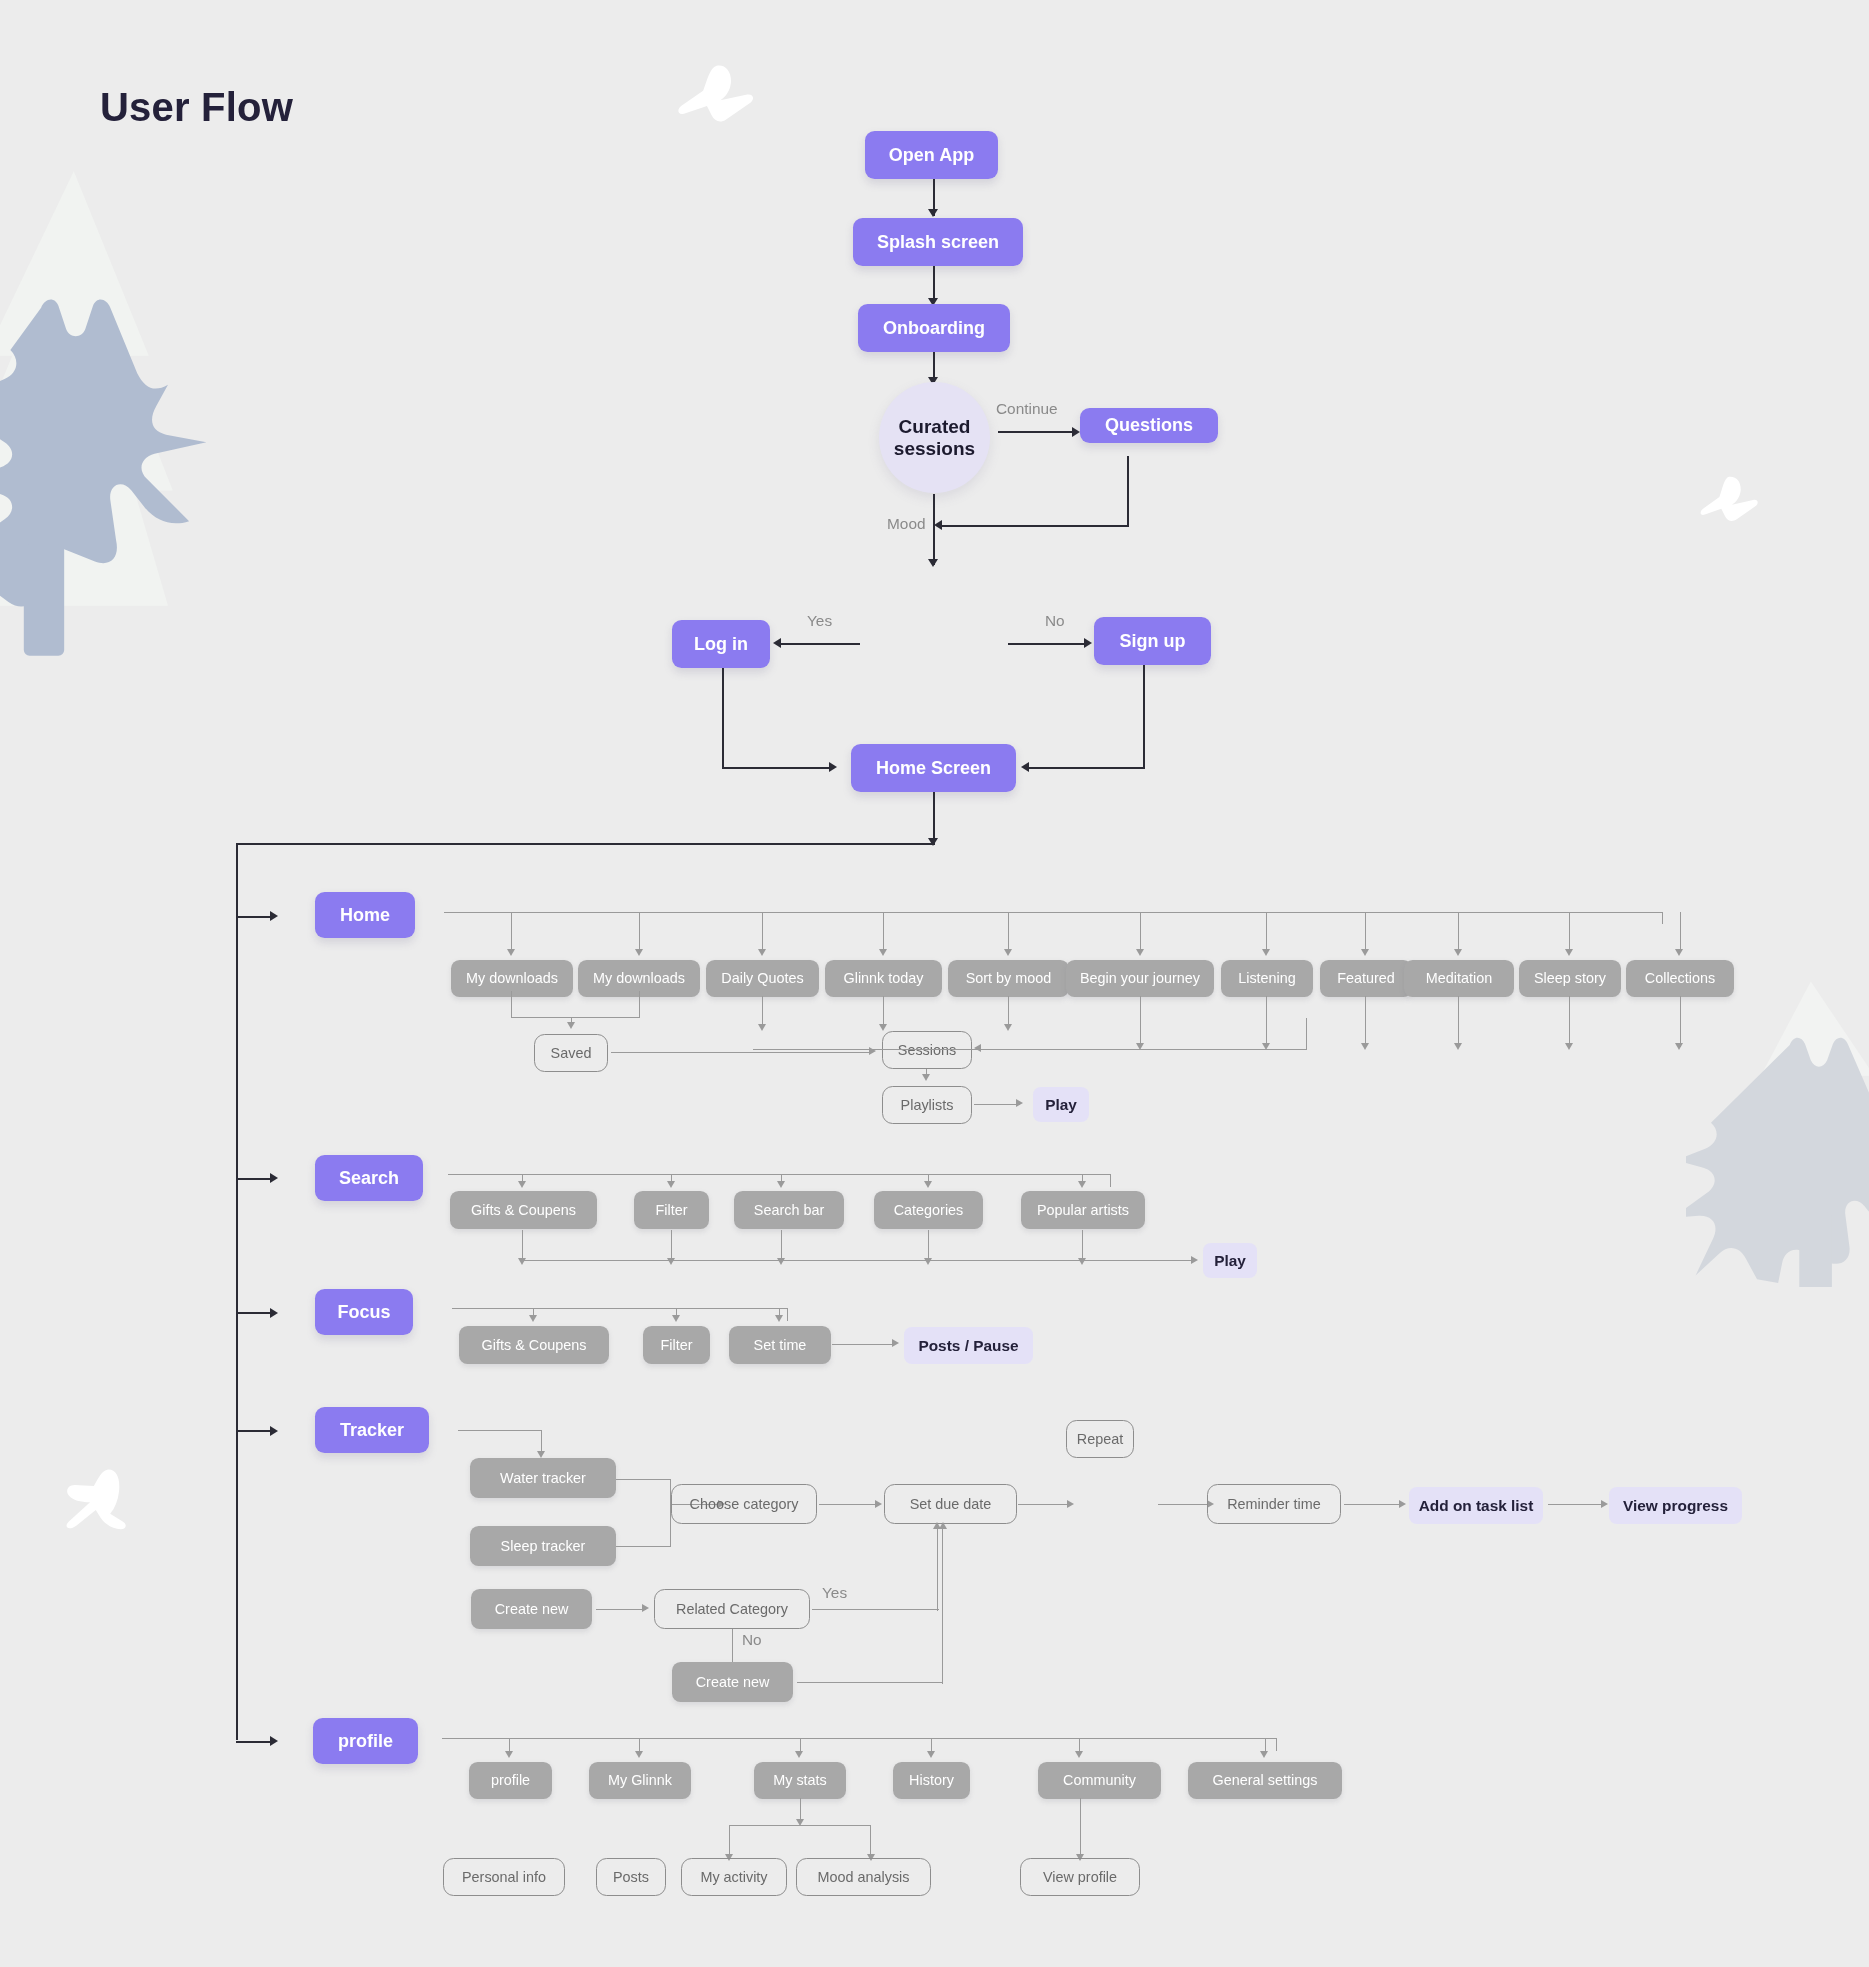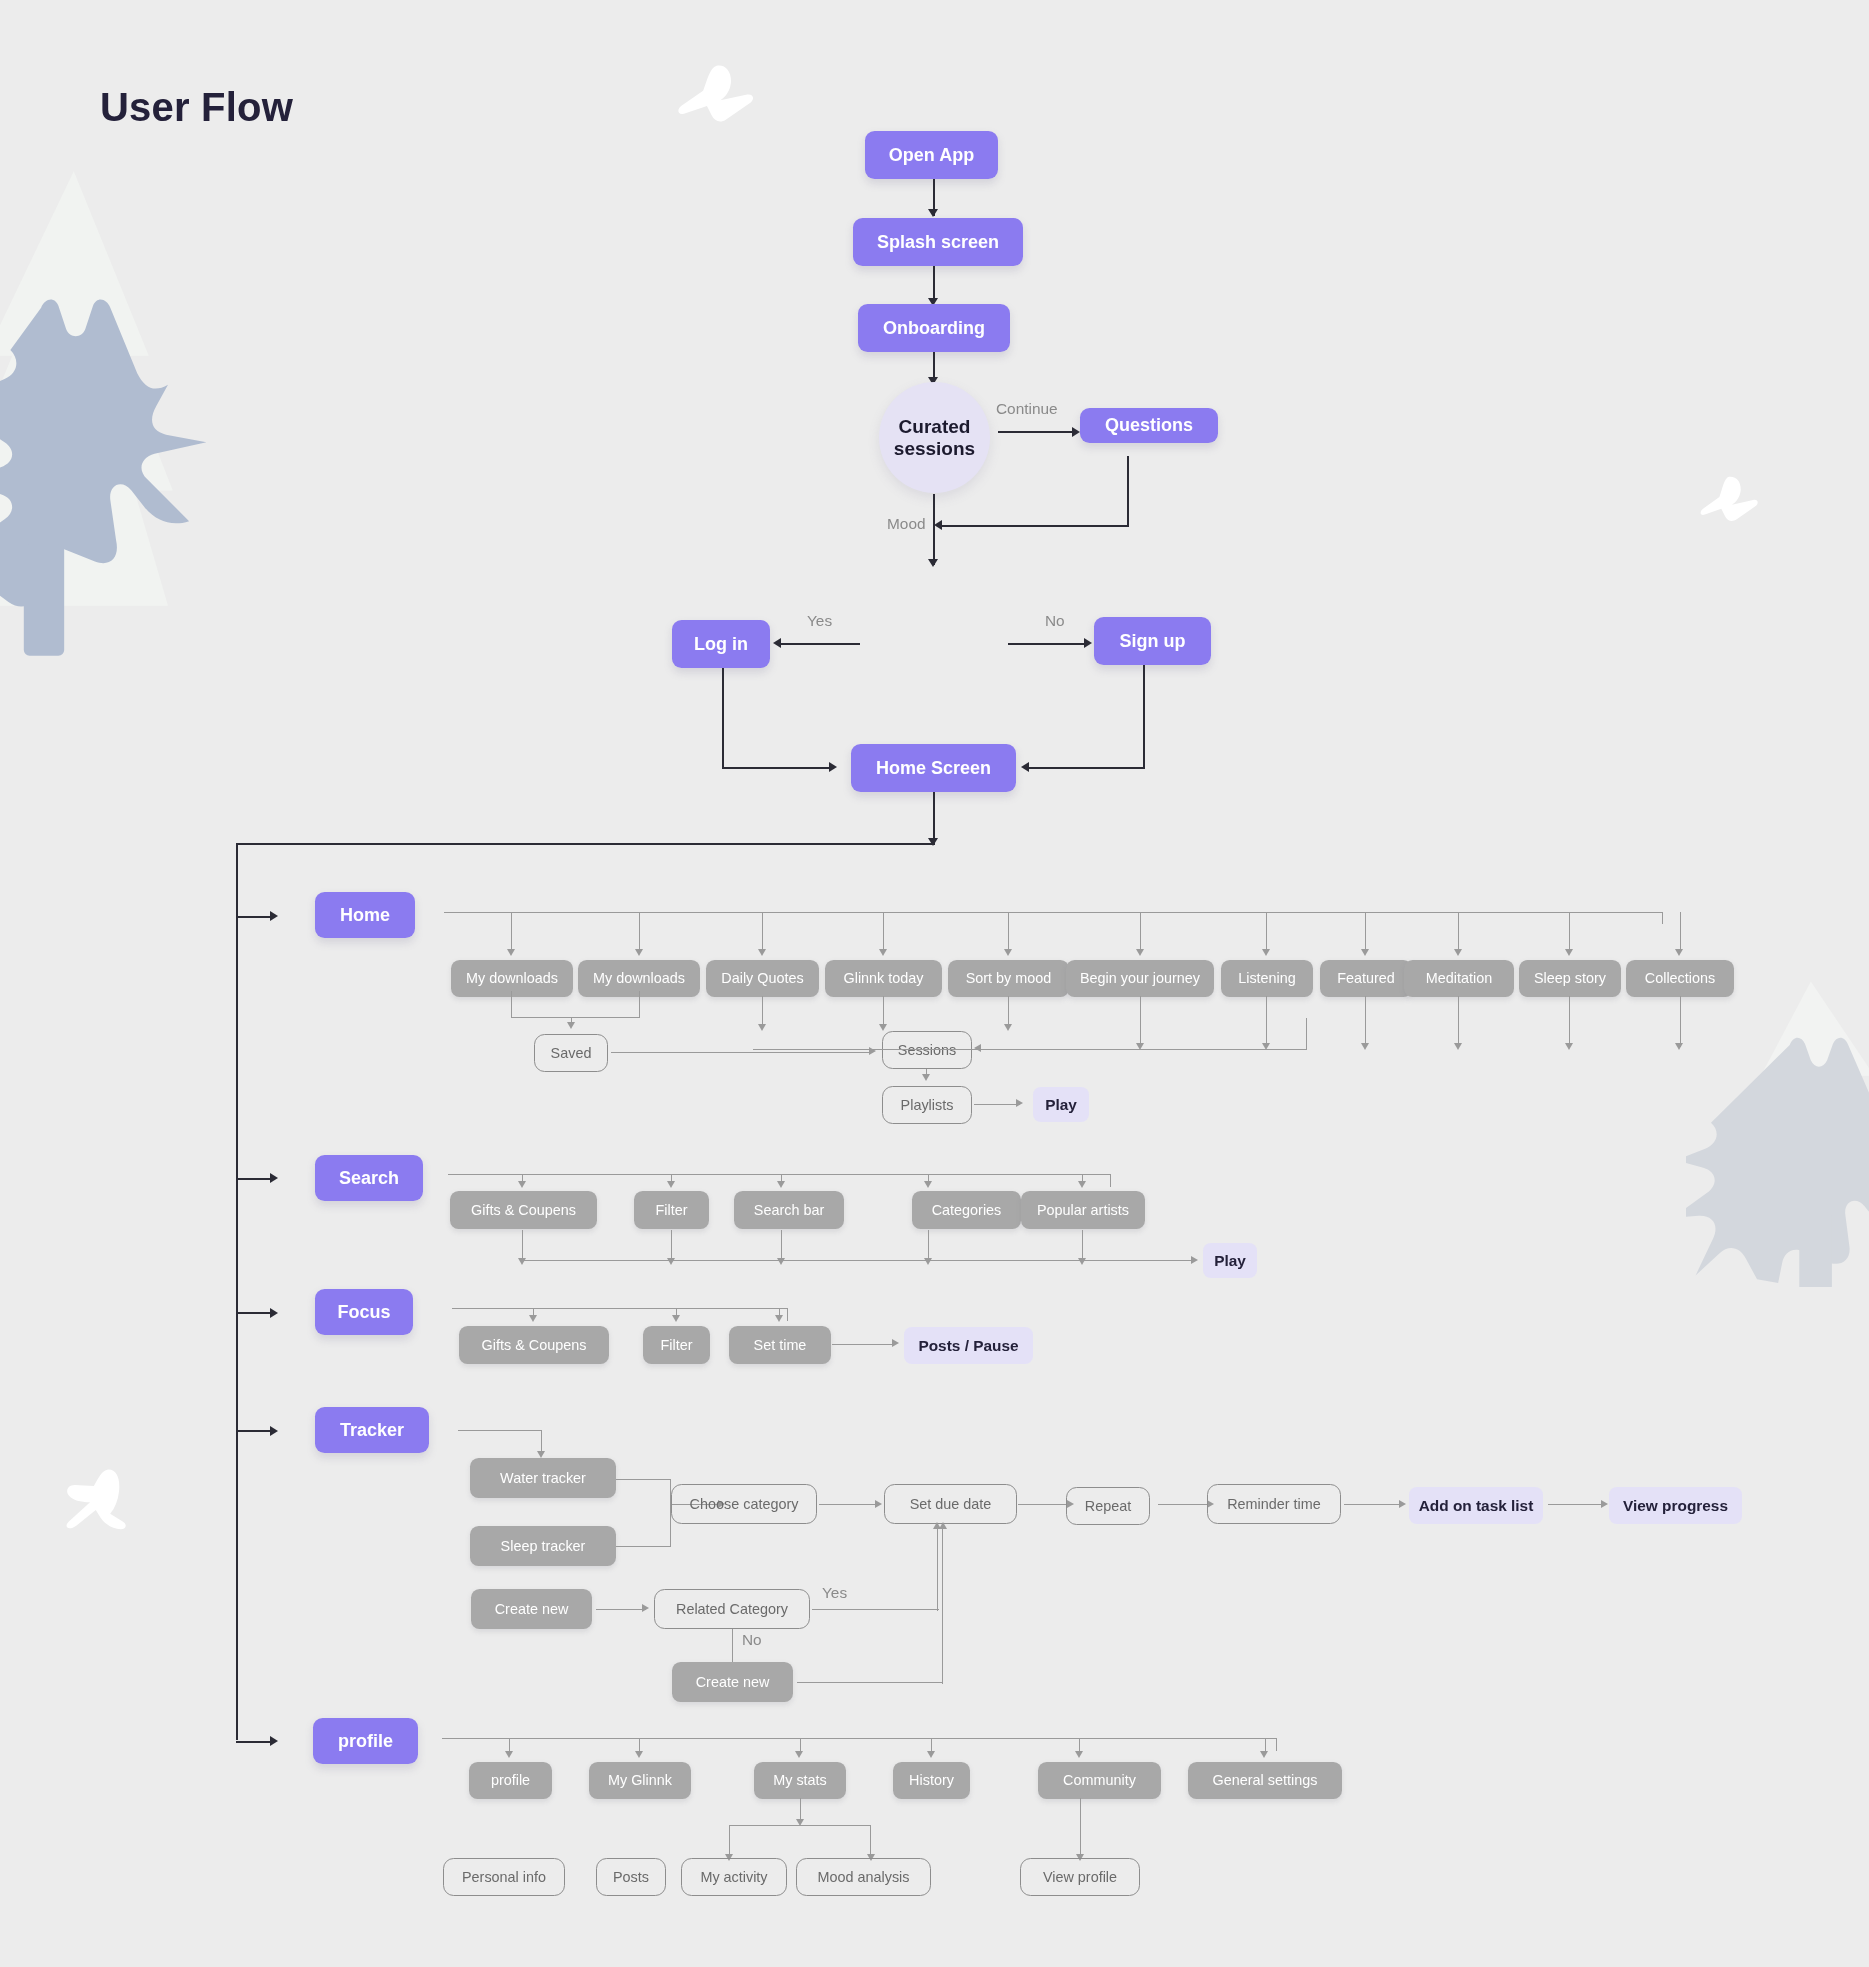--- a/index.html
+++ b/index.html
@@ -310,21 +310,21 @@
       <div class="node n-gray" style="left: 634px; top: 1191px; width: 75px; height: 38px;">Filter</div>
       <div class="ln gray ln-v" style="left: 671px; top: 1174px; height: 7.7px;"></div>
       <div class="ah gray ah-d" style="left: 667px; top: 1181px;"></div>
       <div class="ln gray ln-v" style="left: 671px; top: 1230px; height: 32px;"></div>
       <div class="ah gray ah-d" style="left: 667px; top: 1258px;"></div>
       <div class="node n-gray" style="left: 734px; top: 1191px; width: 110px; height: 38px;">Search bar</div>
       <div class="ln gray ln-v" style="left: 781px; top: 1174px; height: 7.7px;"></div>
       <div class="ah gray ah-d" style="left: 777px; top: 1181px;"></div>
       <div class="ln gray ln-v" style="left: 781px; top: 1230px; height: 32px;"></div>
       <div class="ah gray ah-d" style="left: 777px; top: 1258px;"></div>
-      <div class="node n-gray" style="left: 874px; top: 1191px; width: 109px; height: 38px; margin-left: 38px;">Categories</div>
+      <div class="node n-gray" style="left: 874px; top: 1191px; width: 109px; height: 38px;">Categories</div>
       <div class="ln gray ln-v" style="left: 928px; top: 1174px; height: 7.7px;"></div>
       <div class="ah gray ah-d" style="left: 924px; top: 1181px;"></div>
       <div class="ln gray ln-v" style="left: 928px; top: 1230px; height: 32px;"></div>
       <div class="ah gray ah-d" style="left: 924px; top: 1258px;"></div>
       <div class="node n-gray" style="left: 1021px; top: 1191px; width: 124px; height: 38px;">Popular artists</div>
       <div class="ln gray ln-v" style="left: 1082px; top: 1174px; height: 7.7px;"></div>
       <div class="ah gray ah-d" style="left: 1078px; top: 1181px;"></div>
       <div class="ln gray ln-v" style="left: 1082px; top: 1230px; height: 32px;"></div>
       <div class="ah gray ah-d" style="left: 1078px; top: 1258px;"></div>
     </div>
@@ -369,21 +369,21 @@
   <div class="ah gray ah-r" style="left:718px; top:1500px;"></div>
 
   <div class="node n-outline" style="left:671px; top:1484px; width:146px; height:40px;">Choose category</div>
   <div class="ln gray ln-h" style="left:819px; top:1504px; width:60px;"></div>
   <div class="ah gray ah-r" style="left:875px; top:1500px;"></div>
 
   <div class="node n-outline" style="left:884px; top:1484px; width:133px; height:40px;">Set due date</div>
   <div class="ln gray ln-h" style="left:1018px; top:1504px; width:53px;"></div>
   <div class="ah gray ah-r" style="left:1067px; top:1500px;"></div>
 
-  <div class="node n-outline" style="left:1066px; top:1487px; width:84px; height:38px;">Repeat</div>
+  <div class="node n-outline" style="left:1066px; top:1420px; width:68px; height:38px;">Repeat</div>
   <div class="ln gray ln-h" style="left:1158px; top:1504px; width:53px;"></div>
   <div class="ah gray ah-r" style="left:1207px; top:1500px;"></div>
 
   <div class="node n-outline" style="left:1207px; top:1484px; width:134px; height:40px;">Reminder time</div>
   <div class="ln gray ln-h" style="left:1344px; top:1504px; width:59px;"></div>
   <div class="ah gray ah-r" style="left:1399px; top:1500px;"></div>
 
   <div class="node n-lav" style="left:1409px; top:1487px; width:134px; height:37px;">Add on task list</div>
   <div class="ln gray ln-h" style="left:1548px; top:1504px; width:58px;"></div>
   <div class="ah gray ah-r" style="left:1601px; top:1500px;"></div>

